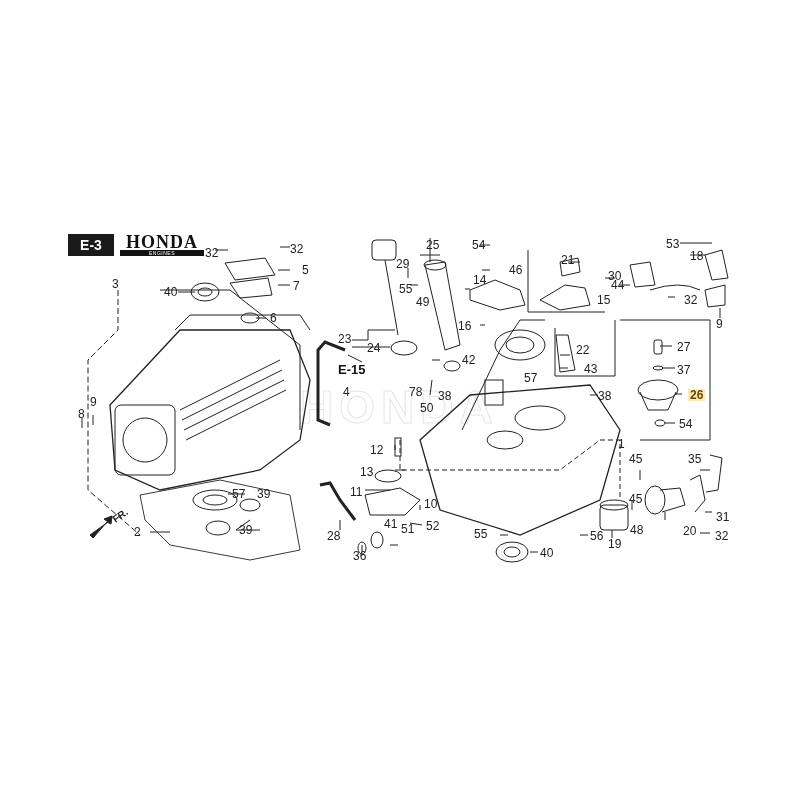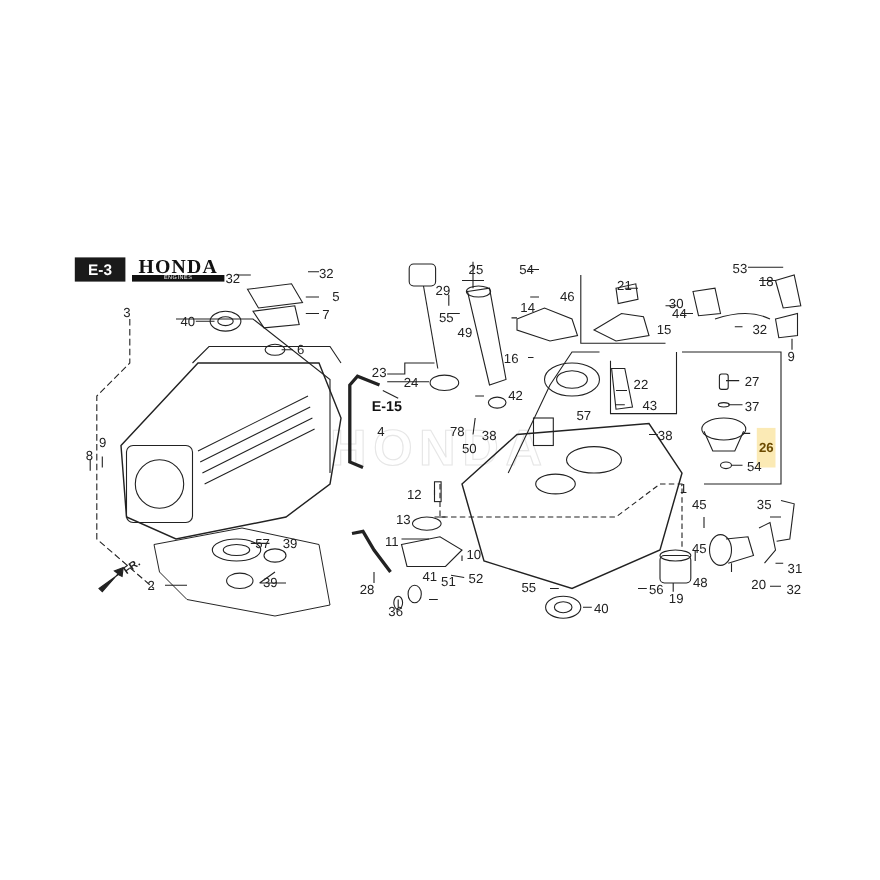--- a/index.html
+++ b/index.html
@@ -3,21 +3,21 @@
 <meta charset="utf-8">
 <style>
   html, body { margin:0; padding:0; background:#ffffff; }
   body { width:800px; height:800px; position:relative; overflow:hidden; font-family:"Liberation Sans", sans-serif; }
   .stage { position:absolute; left:0; top:0; width:800px; height:800px; }
   .badge { position:absolute; left:68px; top:234px; width:46px; height:22px; background:#1a1a1a; color:#fff; font-weight:bold; font-size:14px; line-height:22px; text-align:center; }
   .logo { position:absolute; left:120px; top:234px; width:84px; height:22px; }
   .logo .word { font-family:"Liberation Serif", serif; font-weight:bold; font-size:18px; letter-spacing:1px; color:#111; line-height:16px; display:block; text-align:center; }
   .logo .sub { display:block; background:#111; color:#fff; font-size:5px; text-align:center; height:6px; line-height:6px; letter-spacing:0.5px; }
   .lbl { position:absolute; font-size:12px; color:#222; line-height:12px; white-space:nowrap; }
-  .lbl.hl { background:#fbeab5; padding:12px 2px; color:#6b4a00; font-weight:bold; }
+  .lbl.hl { background:#fbeab5; padding:0 2px; color:#6b4a00; font-weight:bold; }
   .ref { position:absolute; font-weight:bold; font-size:13px; color:#111; }
   .fr { position:absolute; font-size:10px; font-weight:bold; color:#222; }
   svg.art { position:absolute; left:0; top:0; }
   .wm { position:absolute; left:300px; top:380px; font-size:46px; font-weight:bold; color:transparent; -webkit-text-stroke:1px #e6e6e6; letter-spacing:6px; }
 </style>
 </head>
 <body>
 
 <div class="stage">
 

